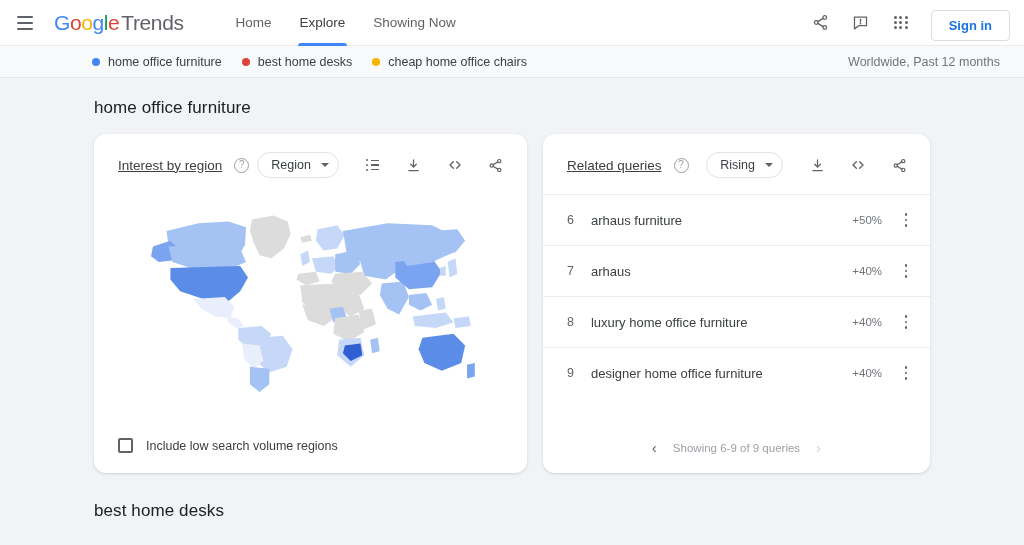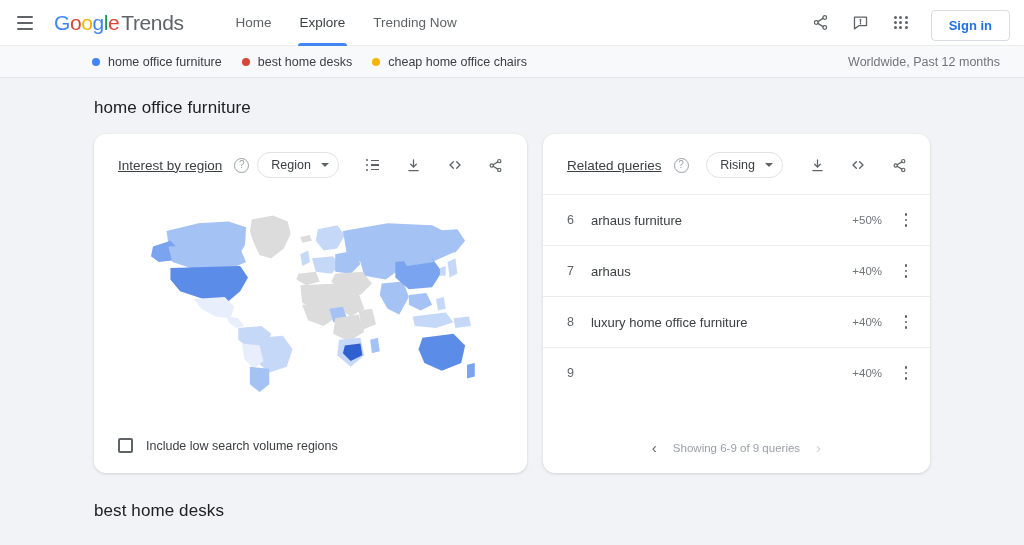--- a/index.html
+++ b/index.html
@@ -175,21 +175,21 @@
         <i></i>
     </div>
 
     <div class="logo">
       <span class="g-b">G</span><span class="g-r">o</span><span class="g-y">o</span><span class="g-b">g</span><span class="g-g">l</span><span class="g-r">e</span><span class="trends">Trends</span>
     </div>
 
     <div class="navlinks">
       <div class="navlink">Home</div>
       <div class="navlink active">Explore</div>
-      <div class="navlink">Trending Now</div>
+      <div class="navlink">Showing Now</div>
     </div>
 
     <div class="topright">
       <div class="iconbtn">
         <svg width="17" height="17" viewBox="0 0 24 24" fill="none" stroke="#5f6368" stroke-width="1.8" stroke-linecap="round" stroke-linejoin="round">
           <circle cx="18" cy="5" r="2.6"></circle>
             <circle cx="6" cy="12" r="2.6"></circle>
             <circle cx="18" cy="19" r="2.6"></circle>
           <line x1="8.3" y1="10.8" x2="15.7" y2="6.2"></line>
             <line x1="8.3" y1="13.2" x2="15.7" y2="17.8"></line>
@@ -448,20 +448,21 @@
             <span class="qname">luxury home office furniture</span>
             <span class="qvalue">+40%</span>
             <span class="kebab">
                 <i></i>
                 <i></i>
                 <i></i>
               </span>
           </div>
           <div class="qrow">
             <span class="qrank">9</span>
+            <span class="qname">designer home office furniture</span>
             <span class="qvalue">+40%</span>
             <span class="kebab">
                 <i></i>
                 <i></i>
                 <i></i>
               </span>
           </div>
         </div>
 
         <div class="pager">

